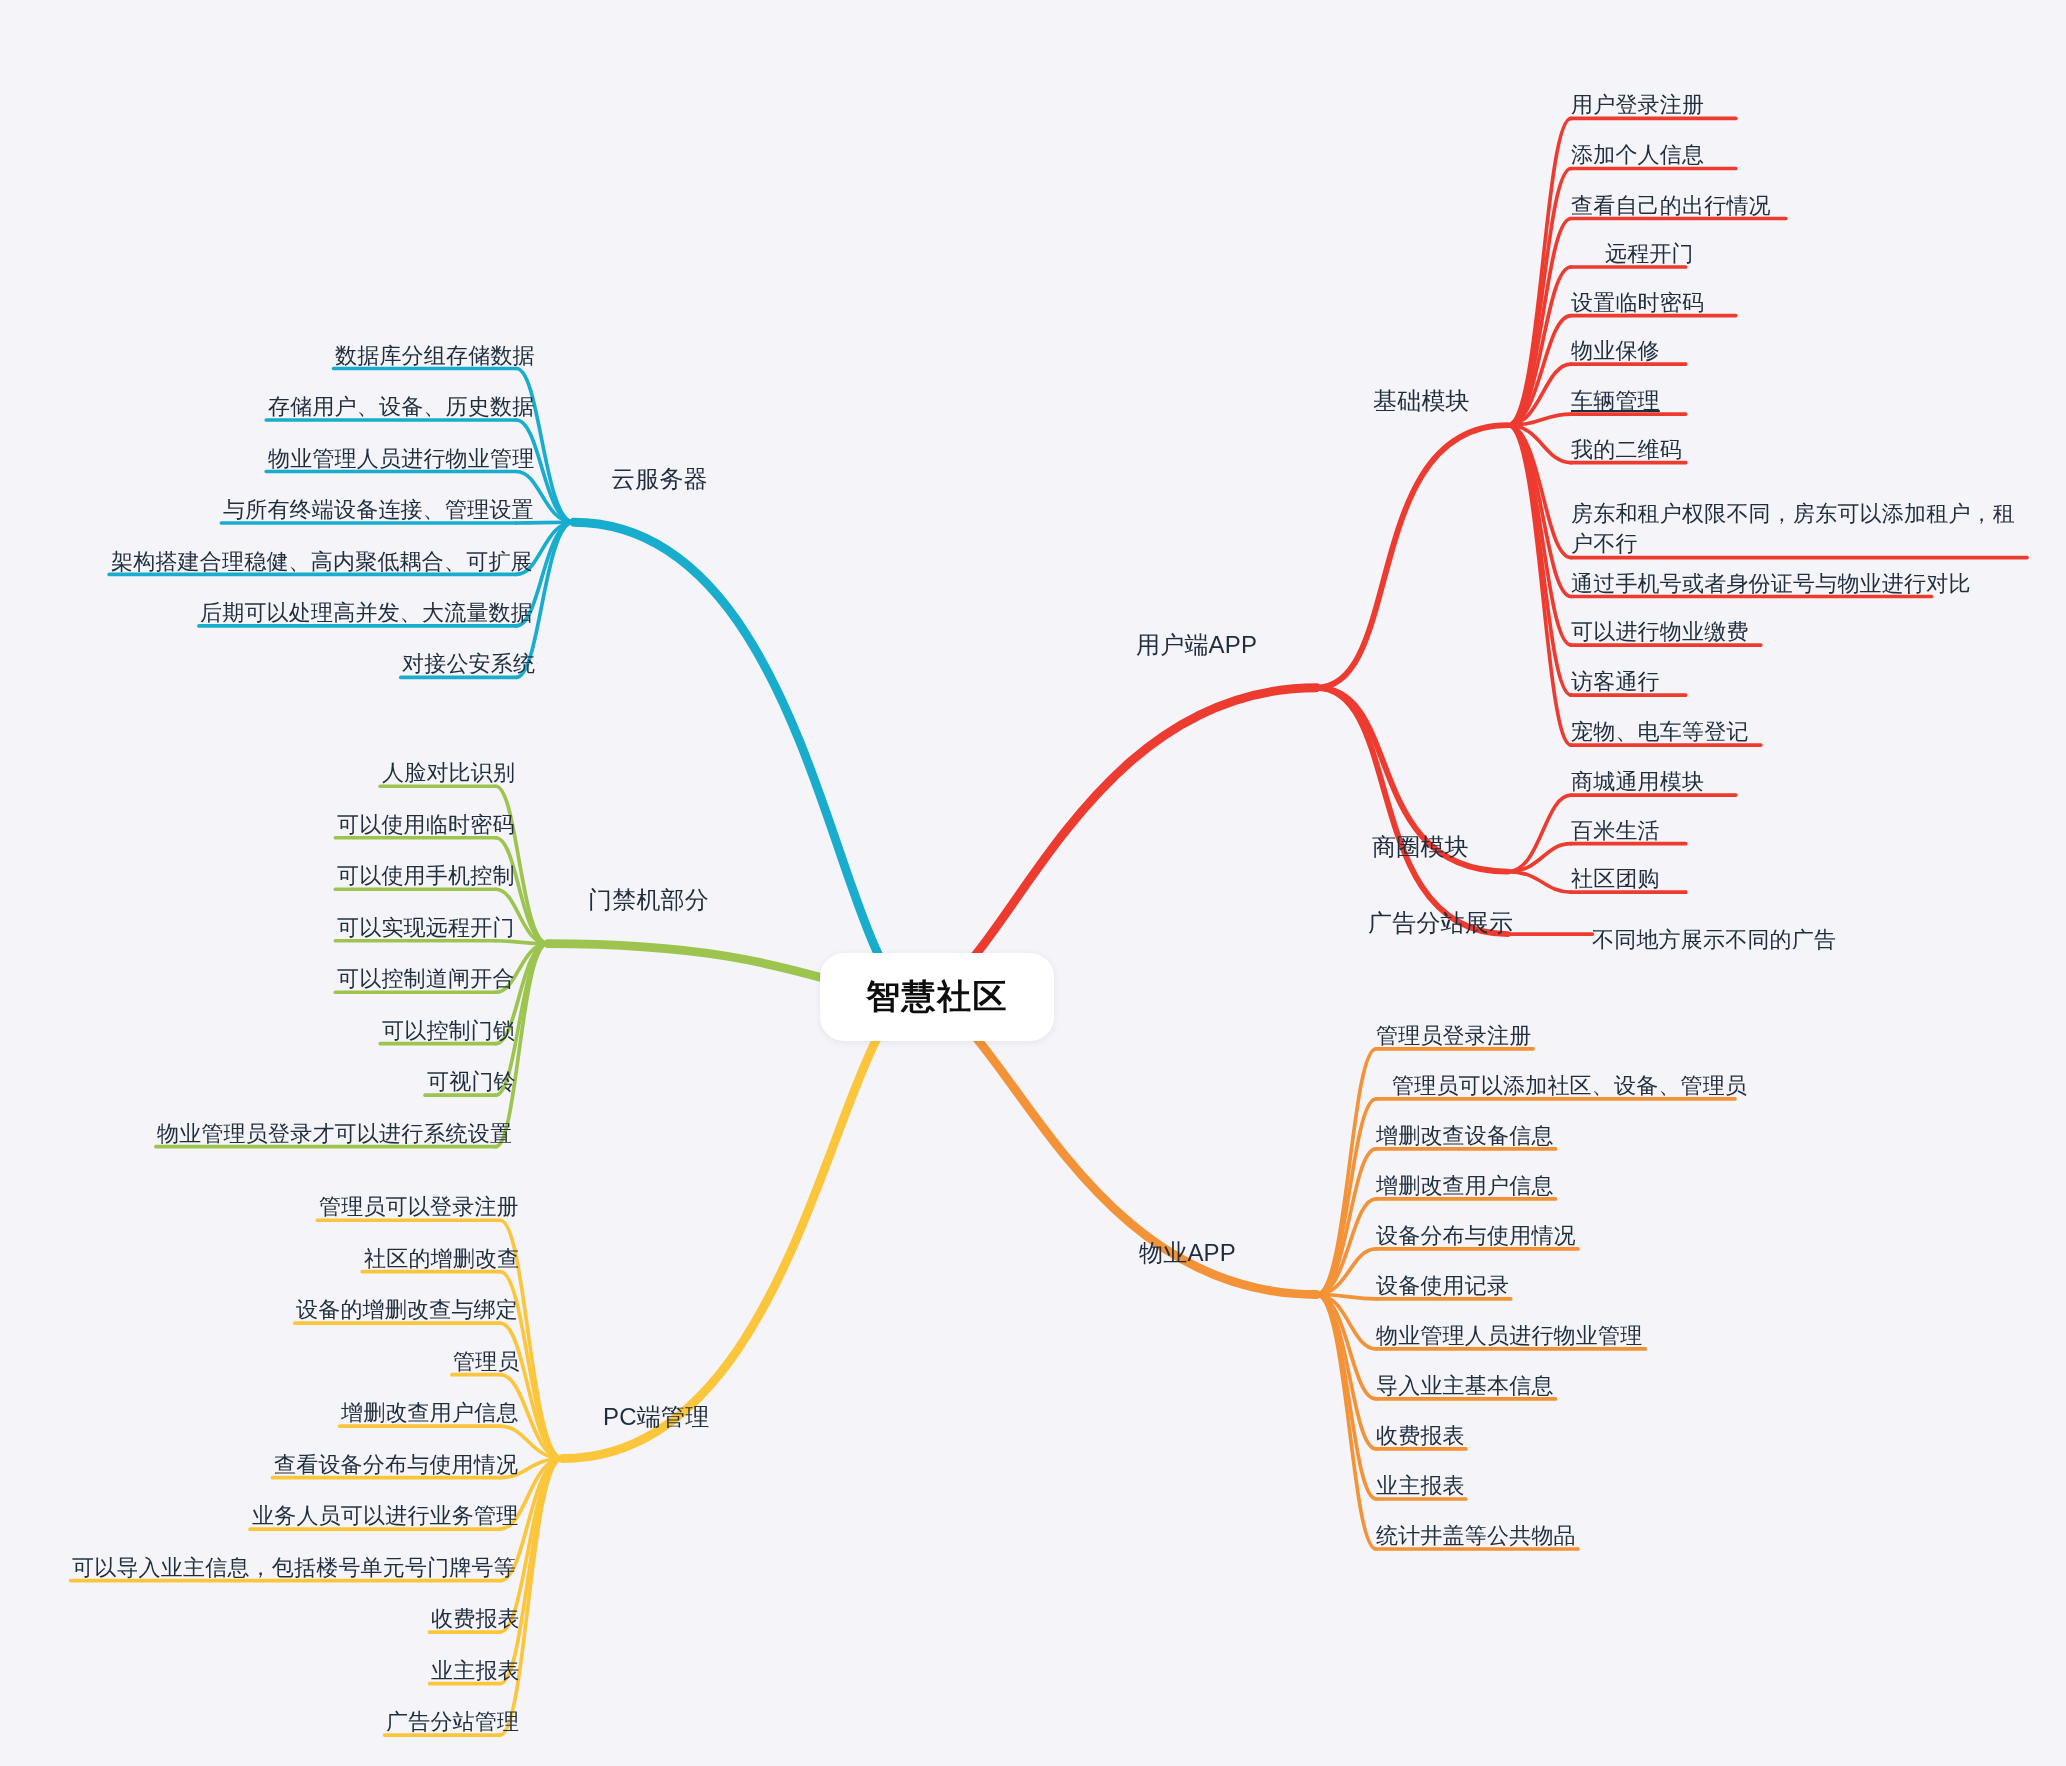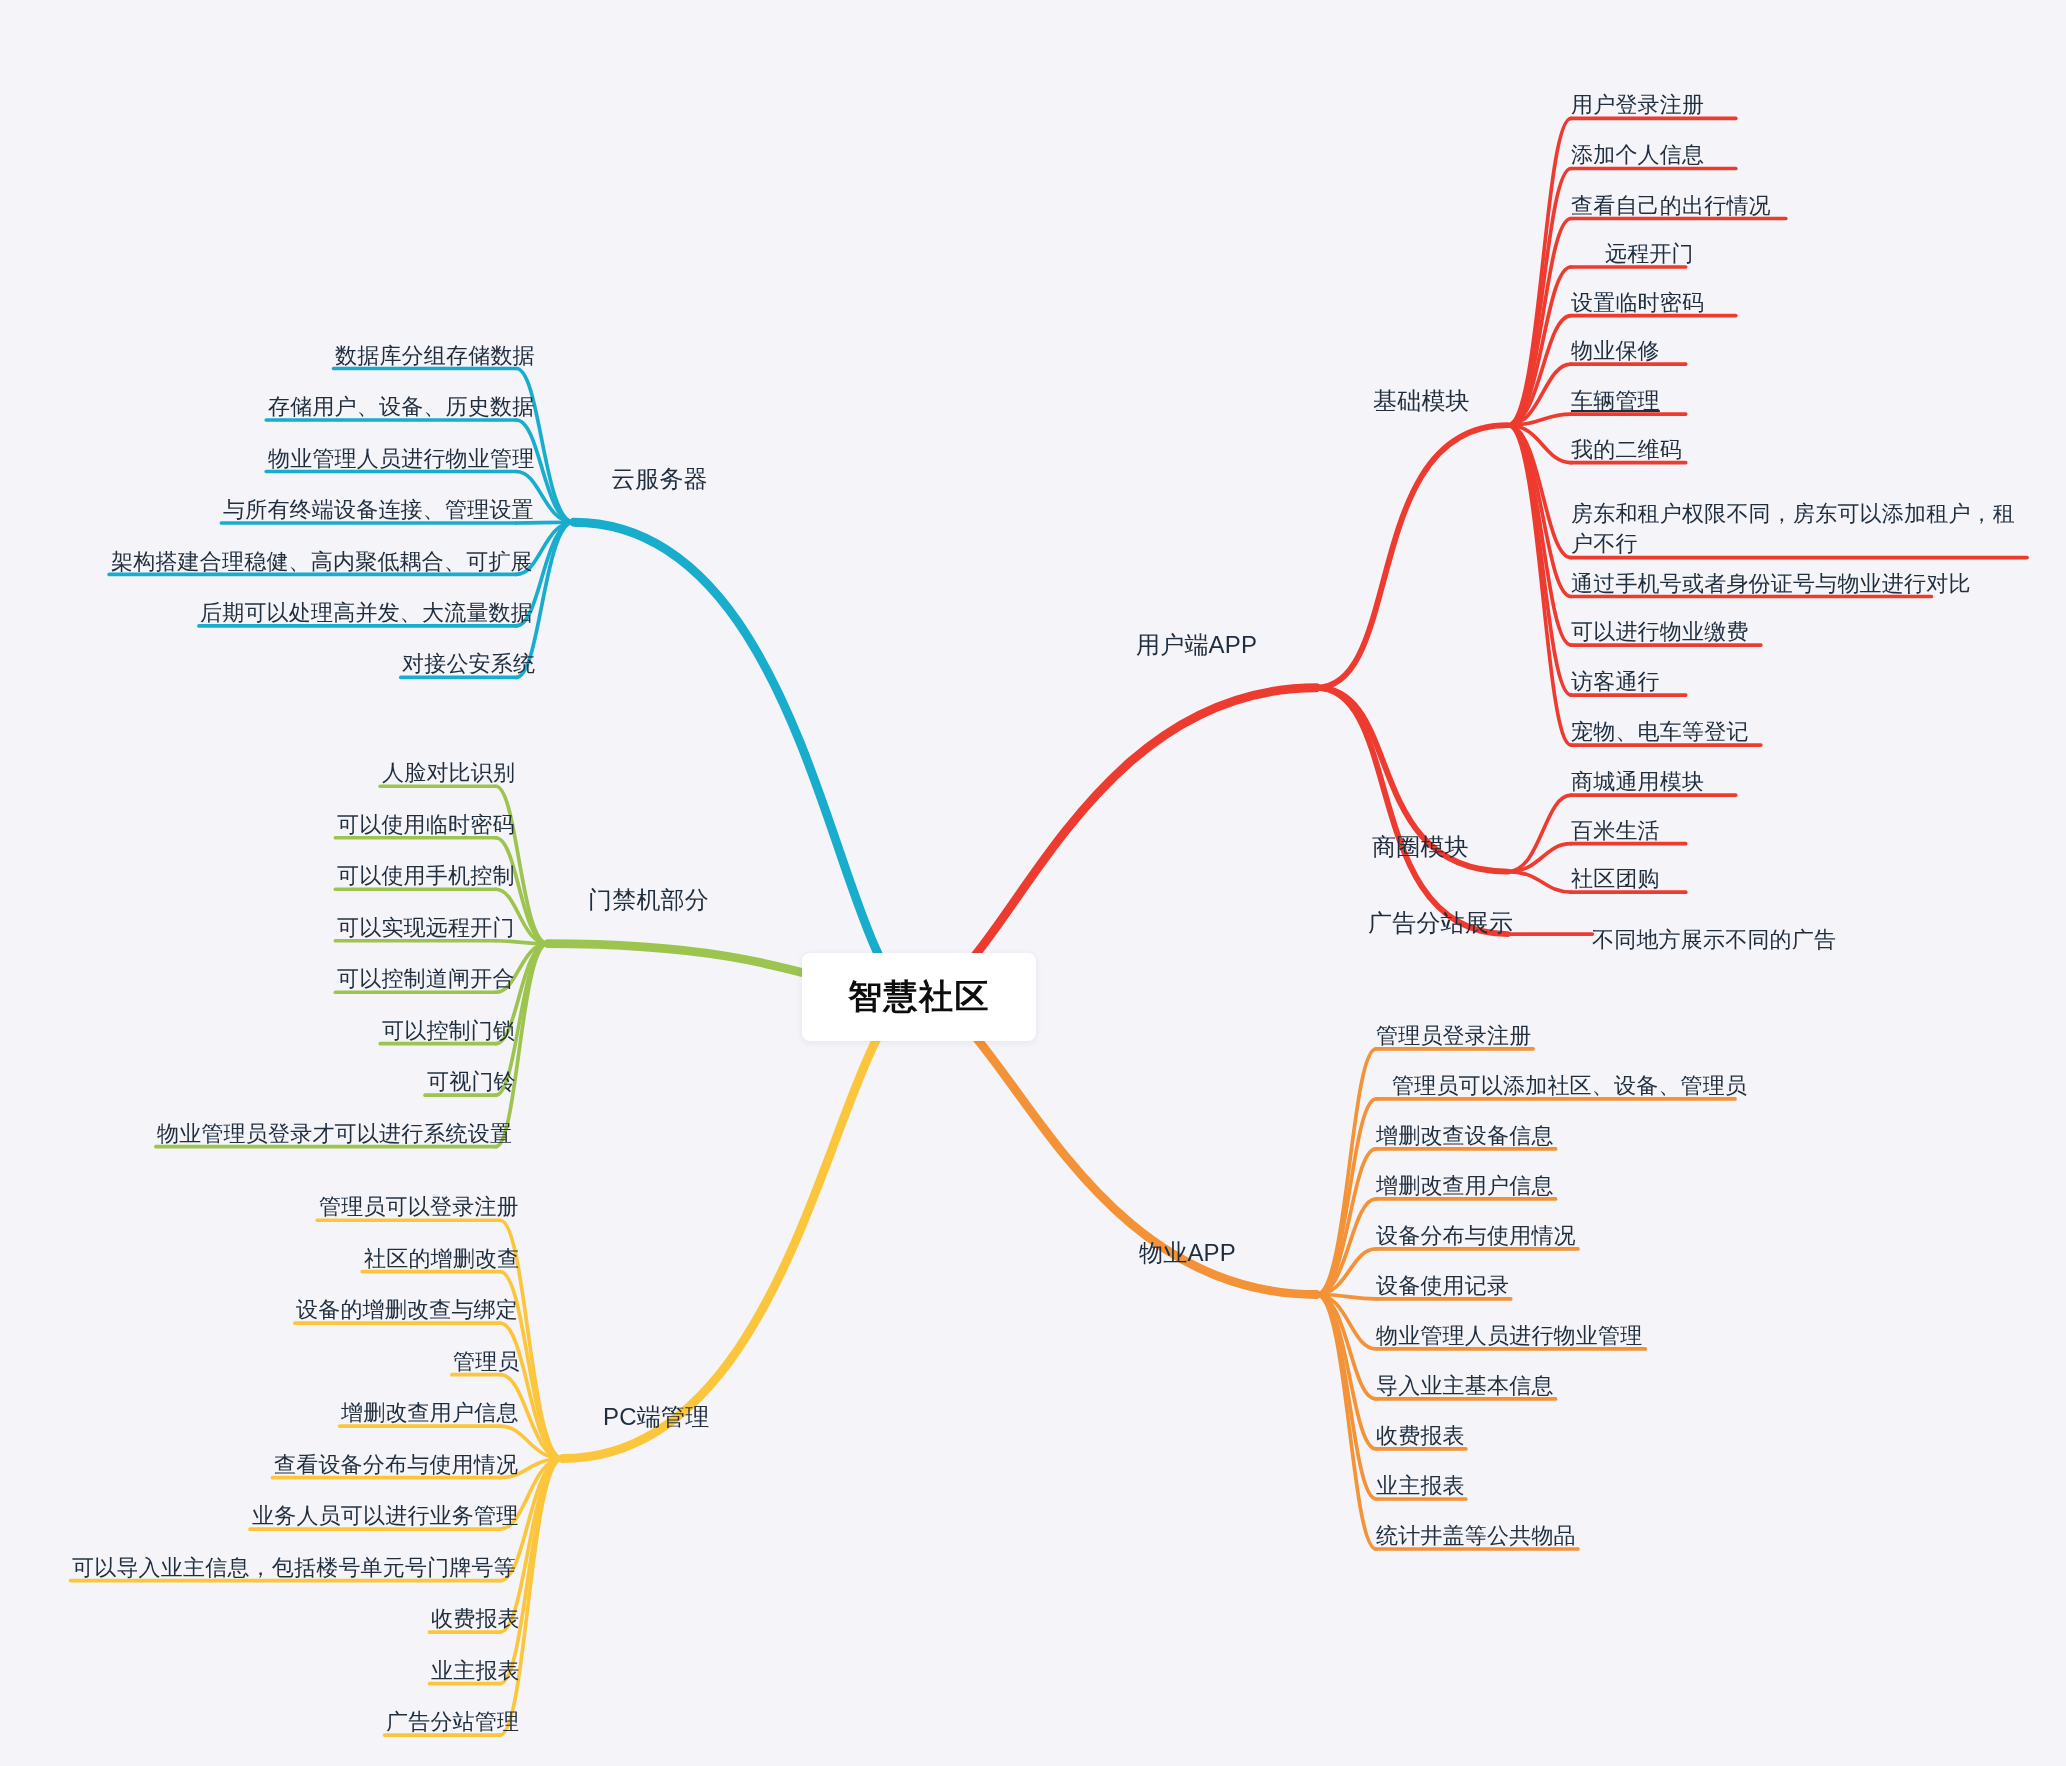--- a/index.html
+++ b/index.html
@@ -22,29 +22,30 @@
     font-size: 22px;
     line-height: 1.32;
     white-space: pre;
     letter-spacing: 0.2px;
   }
   .lbl.wrap { white-space: normal; }
   .branch-label { font-size: 24px; }
   .root-node {
     position: absolute;
     background: #ffffff;
-    border-radius: 8px;
+    border-radius: 24px;
     box-shadow: 0 1.5px 7.4px rgba(40,50,80,0.07);
     display: flex;
     align-items: center;
     justify-content: center;
     color: #0d0d0d;
     font-weight: bold;
     font-size: 34px;
     letter-spacing: 1.5px;
+    margin-left: 18px;
   }
 </style>
 </head>
 <body>
 
 <svg id="mindmap" viewBox="0 0 2809 2401" xmlns="http://www.w3.org/2000/svg">
     <path d="M 1249 1355 C 1139 1355, 1110 710, 780 710" fill="none" stroke="#18accd" stroke-width="12" stroke-linecap="round"></path>
     <path d="M 453.5 501 L 702 501" fill="none" stroke="#18accd" stroke-width="5" stroke-linecap="round"></path>
     <path d="M 780 710 C 739.44 710, 734.76 501, 702 501" fill="none" stroke="#18accd" stroke-width="5" stroke-linecap="round"></path>
     <path d="M 362 571 L 702 571" fill="none" stroke="#18accd" stroke-width="5" stroke-linecap="round"></path>

